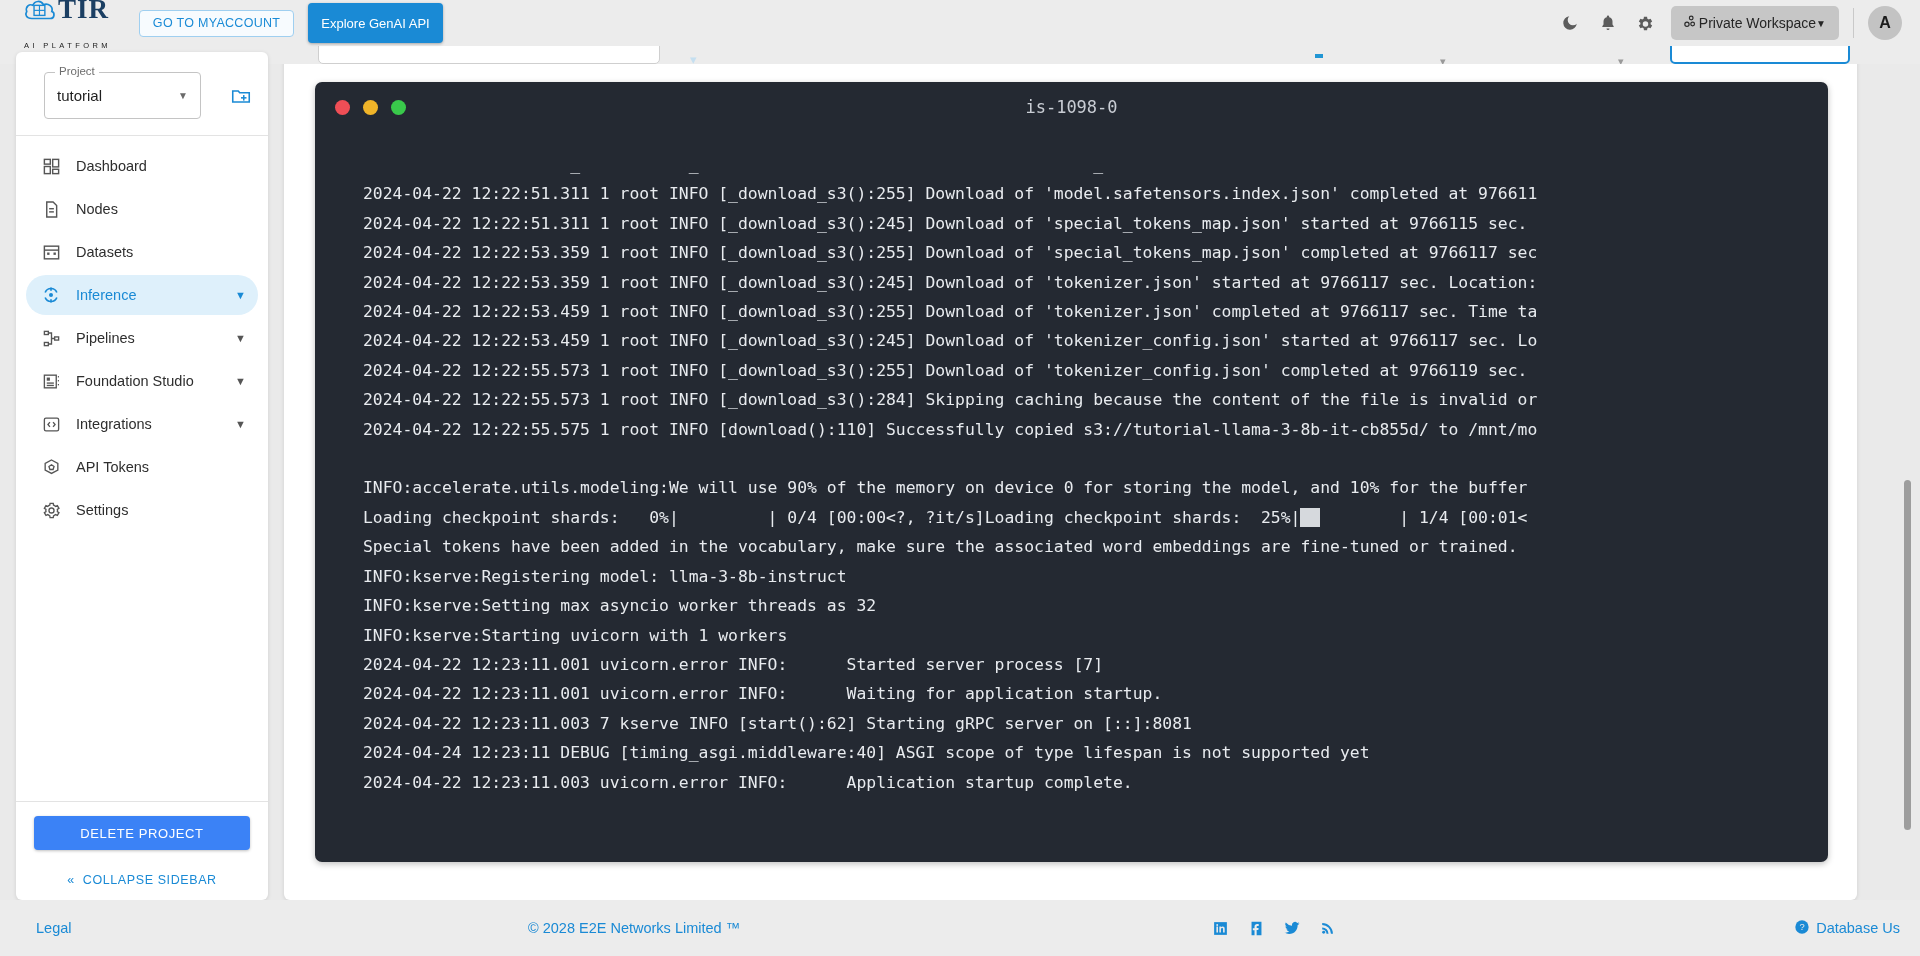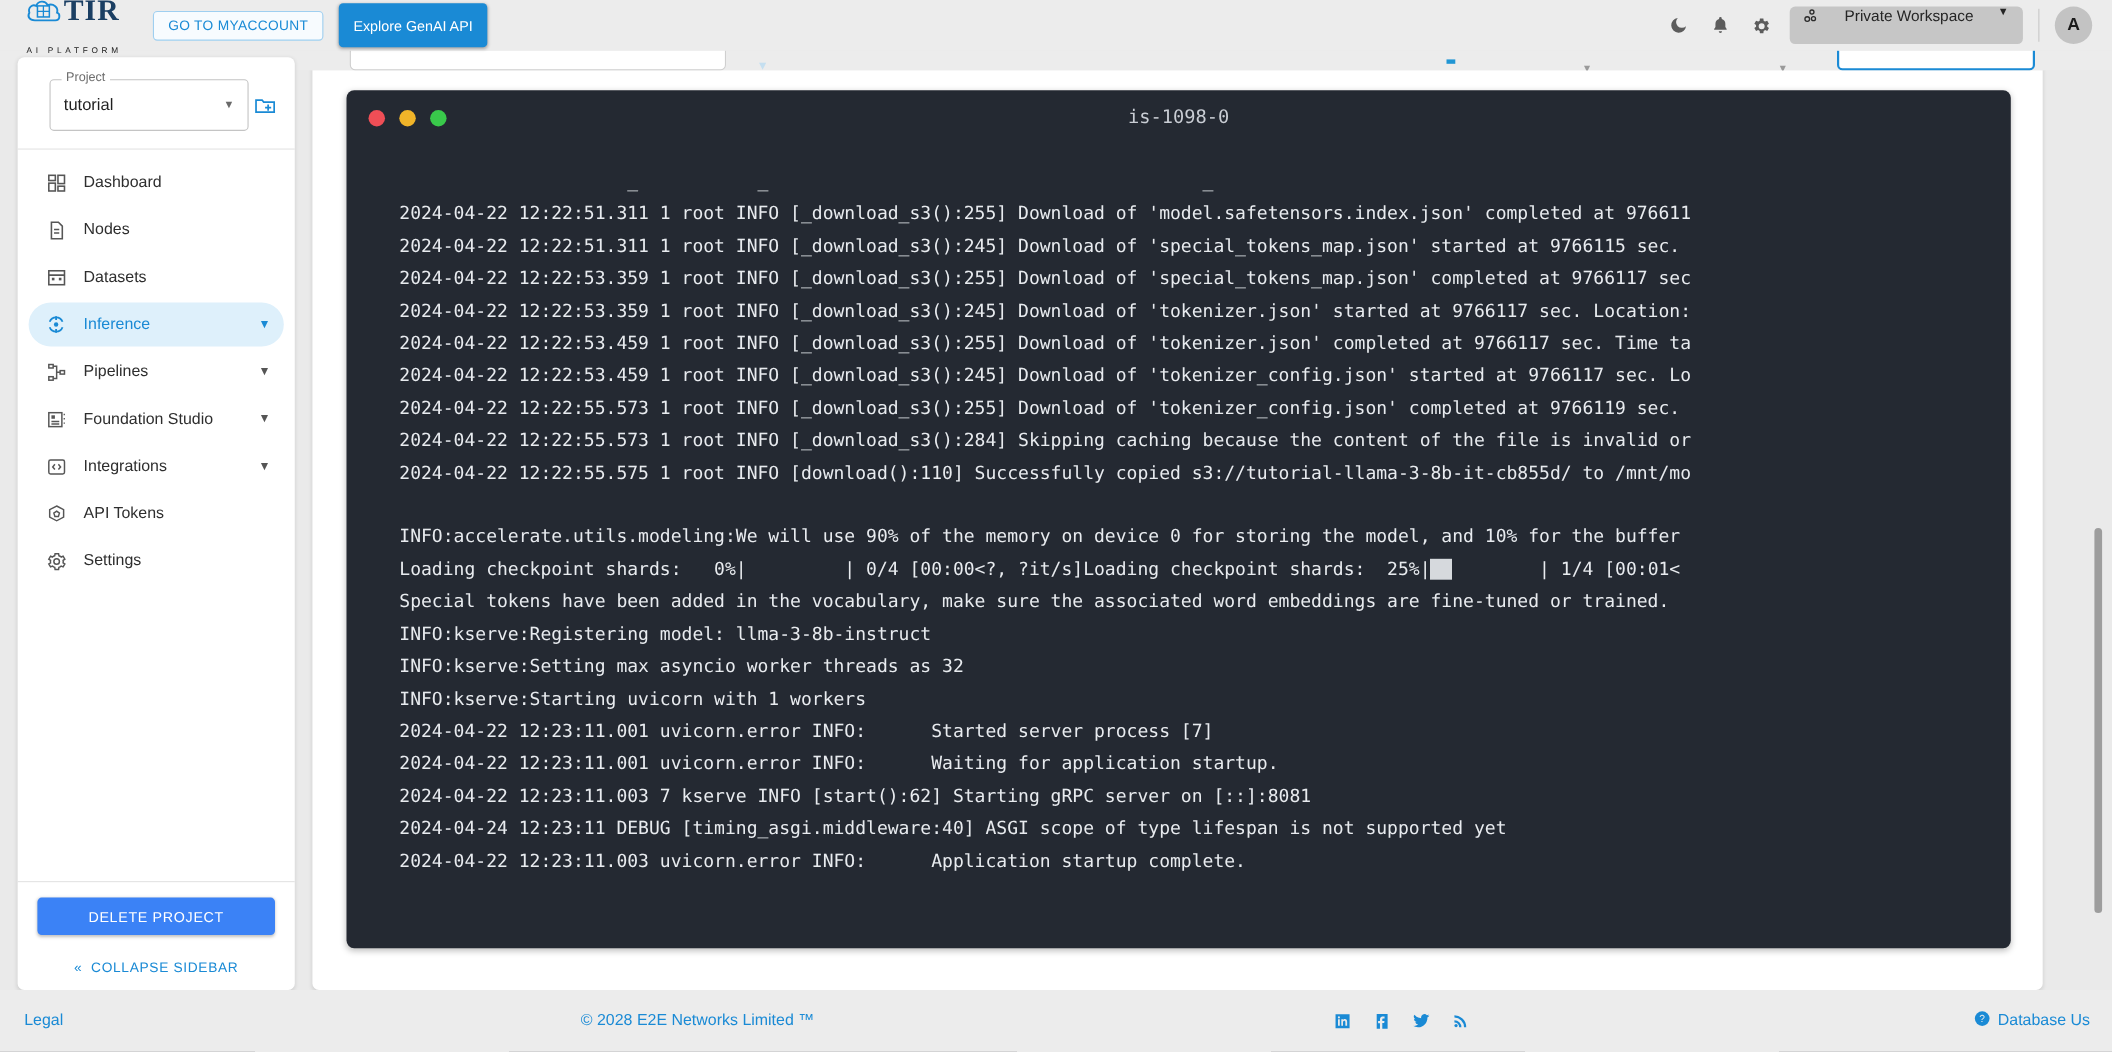--- a/index.html
+++ b/index.html
@@ -53,21 +53,21 @@
   .header-right {
     margin-left: auto; display: flex; align-items: center;
     padding-right: 18px; gap: 0px;
   }
   .hicon {
     width: 38px; height: 38px; display: flex;
     align-items: center; justify-content: center;
     color: #5c5c5c; cursor: pointer;
   }
   .ws-chip {
-    display: flex; align-items: flex-start; gap: 22px;
+    display: flex; align-items: center; gap: 0;
     height: 34px; padding: 0 13px 0 11px;
     background: #c6c6c6; border-radius: 5px;
     color: #252525; font-size: 14px;
     margin-left: 6px; cursor: pointer;
   }
   .hsep { width: 1px; height: 30px; background: #c9c9c9; margin: 0 14px; }
   .avatar {
     width: 34px; height: 34px; border-radius: 50%;
     background: #c3c3c3; color: #1b1b1b;
     display: flex; align-items: center; justify-content: center;
@@ -96,21 +96,21 @@
 
   
   .sidebar {
     position: absolute; left: 16px; top: 52px;
     width: 252px; height: 848px;
     background: #fff; border-radius: 6px;
     box-shadow: 0 1px 4px rgba(0,0,0,.12);
     z-index: 20;
     display: flex; flex-direction: column;
   }
-  .proj-box { padding: 20px 14px 16px 17px; display: flex; align-items: center; gap: 2px; margin-left: 12px; }
+  .proj-box { padding: 20px 14px 16px 28px; display: flex; align-items: center; gap: 27px; }
   .proj-field {
     position: relative; flex: 1; height: 47px;
     border: 1px solid #c4c4c4; border-radius: 4px;
     display: flex; align-items: center; padding: 0 12px;
   }
   .proj-label {
     position: absolute; top: -8px; left: 10px;
     background: #fff; padding: 0 4px;
     font-size: 11.5px; color: #6d6d6d;
   }
@@ -183,21 +183,21 @@
   .term-scroll {
     position: absolute; right: 9px; top: 480px;
     width: 7px; height: 350px; background: #9d9d9d; border-radius: 4px; z-index: 30;
   }
 
   
   .footer {
     position: absolute; left: 0; bottom: 0; width: 1920px; height: 56px;
     background: #ececec; display: flex; align-items: center; z-index: 30;
   }
-  .f-legal { margin-left: 22px; color: #1a8ad5; font-size: 14.5px; cursor: pointer; }
+  .f-legal { margin-left: 36px; color: #1a8ad5; font-size: 14.5px; cursor: pointer; }
   .f-copy {
     position: absolute; left: 528px;
     color: #1a8ad5; font-size: 14.5px;
   }
   .f-social { position: absolute; left: 1210px; display: flex; gap: 16px; align-items: center; }
   .soc { width: 20px; height: 20px; color: #1a8ad5; cursor: pointer; display:flex; align-items:center; justify-content:center;}
   .f-contact {
     position: absolute; right: 20px; display: flex; align-items: center; gap: 6px;
     color: #1a8ad5; font-size: 14.5px; cursor: pointer;
   }

